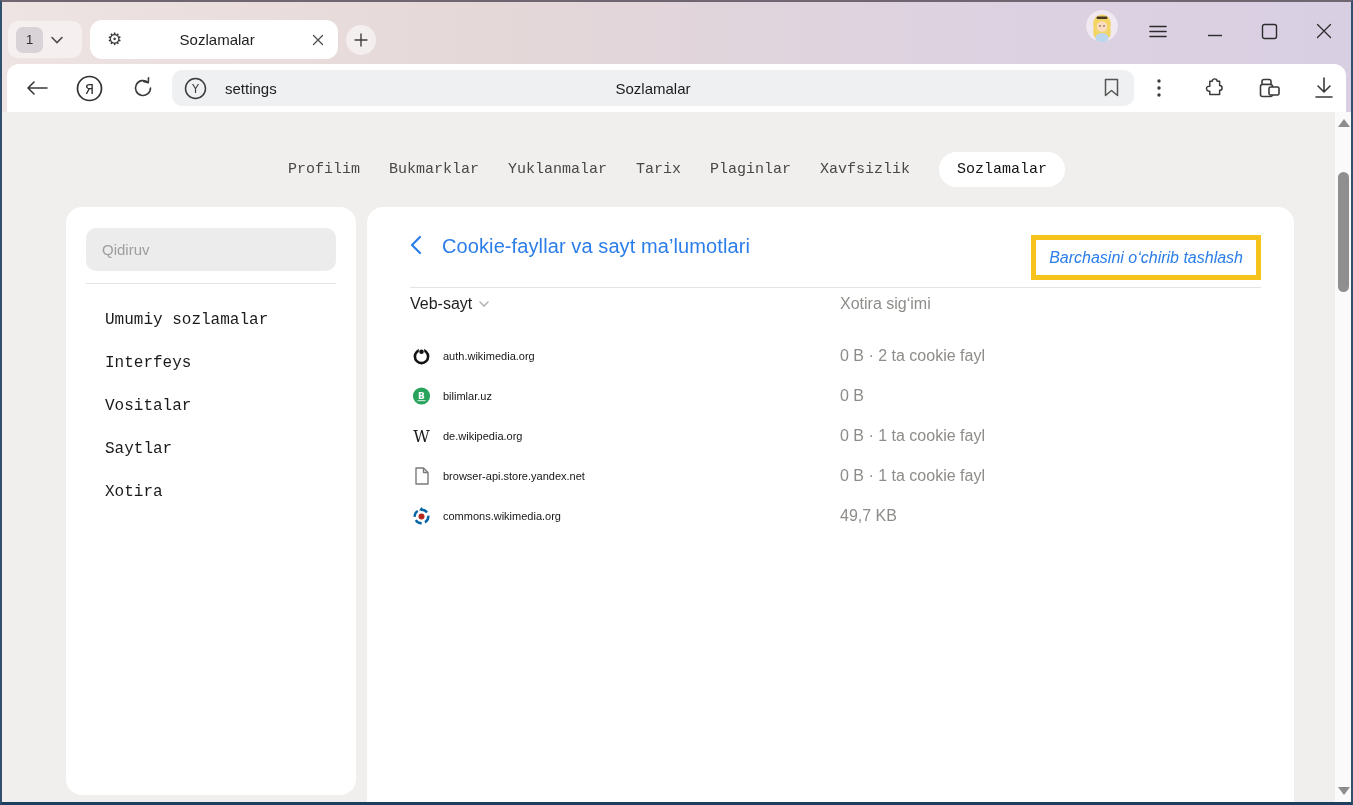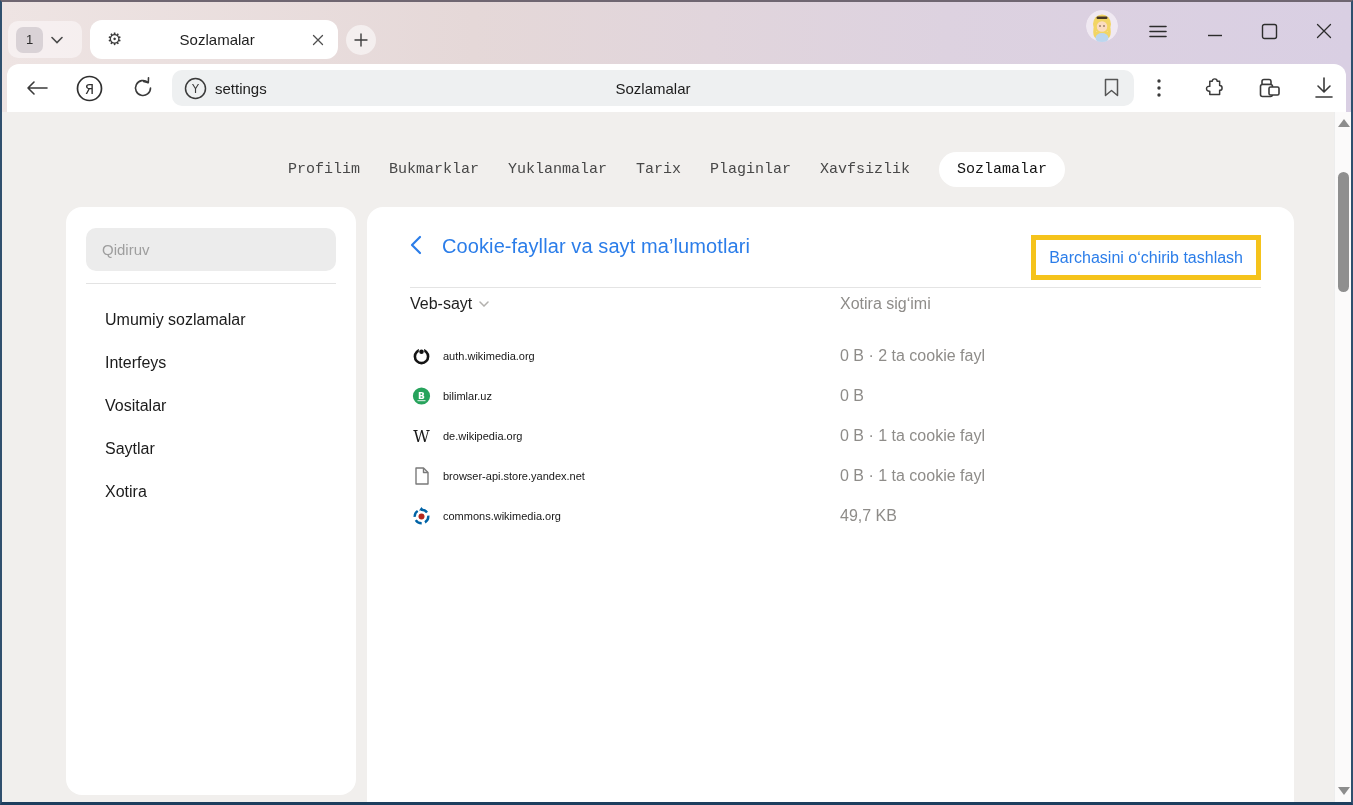--- a/index.html
+++ b/index.html
@@ -48,21 +48,21 @@
     position:absolute; top:62px; left:5px; right:5px; height:48px;
     background:#ffffff; border-radius:12px 12px 0 0;
   }
   .tool-icon { position:absolute; top:0; height:48px; width:44px;
     display:flex; align-items:center; justify-content:center; }
   .addressbar {
     position:absolute; left:165px; top:6px; width:962px; height:36px;
     background:#eef0f1; border-radius:10px; display:flex; align-items:center;
     padding:0 14px 0 12px;
   }
-  .url-text { font-size:15px; color:#202020; margin-left:8px;text-align:center; }
+  .url-text { font-size:15px; color:#202020; margin-left:18px;text-align:center; }
   .ab-center-title {
     position:absolute; left:50%; transform:translateX(-50%);
     font-size:15px; color:#1c1c1c;
   }
   .ab-bookmark { position:absolute; right:14px; top:7px; }
   
   .content { position:absolute; top:110px; left:0; right:0; bottom:0; background:#f1efed; }
   .nav-row {
     position:absolute; top:39px; left:0; right:0; height:37px;
     display:flex; justify-content:center; align-items:center; gap:29px;
@@ -77,21 +77,21 @@
     background:#fff; border-radius:16px;padding-left:28px;
   }
   .search-input {
     position:absolute; left:20px; top:21px; width:250px; height:43px;
     background:#ececec; border:none; border-radius:10px; outline:none;
     padding:0 16px; font-size:15px; color:#333;
     font-family:"Liberation Sans","DejaVu Sans",sans-serif;
   }
   .search-input::placeholder { color:#9e9e9e; opacity:1; }
   .sidebar-divider { position:absolute; left:20px; right:20px; top:76px; height:1px; background:#e3e3e3; }
-  .sidebar-items { position:absolute; top:91px; left:0; right:0; }
+  .sidebar-items { position:absolute; top:91px; left:0; right:0;font-family:Liberation Mono, monospace; }
   .sidebar-item {
     height:43px; display:flex; align-items:center; padding-left:39px;
     font-size:16px; color:#1b1b1b; cursor:default;
   }
   
   .panel {
     position:absolute; left:365px; top:95px; width:927px; bottom:0;
     background:#fff; border-radius:16px 16px 0 0;
   }
   .panel-header {
@@ -102,20 +102,21 @@
   .panel-title {
     margin-left:20px; font-size:20px; font-weight:500;
     color:var(--accent-blue,#2b7de9); letter-spacing:0.1px;
   }
   .clear-all-btn {
     margin-left:auto; height:45px; background:#fff;
     border:5px solid var(--highlight-yellow,#f5c31b);
     display:flex; align-items:center; padding:0 13px;
     font-size:16px; color:var(--accent-blue,#2b7de9); cursor:pointer;
     font-family:"Liberation Sans","DejaVu Sans",sans-serif;
+    font-style:italic;
   }
   .panel-divider { position:absolute; left:43px; right:33px; top:80px; height:1px; background:#e4e4e4; }
   .thead { position:absolute; left:0; right:0; top:81px; height:32px; }
   .th-site {
     position:absolute; left:43px; top:0; height:32px;
     display:flex; align-items:center; gap:7px; font-size:16px; color:#1f1f1f;
   }
   .th-size {
     position:absolute; left:473px; top:0; height:32px;
     display:flex; align-items:center; font-size:16px; color:#8e8c89;

